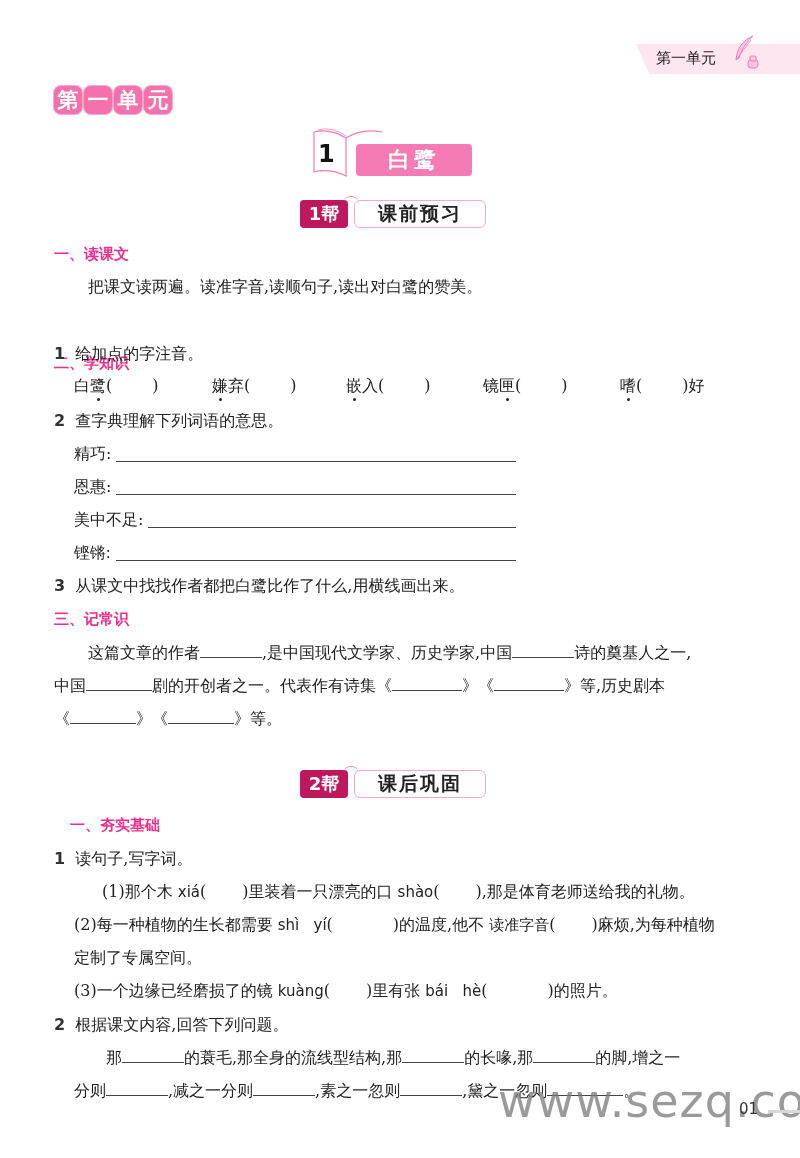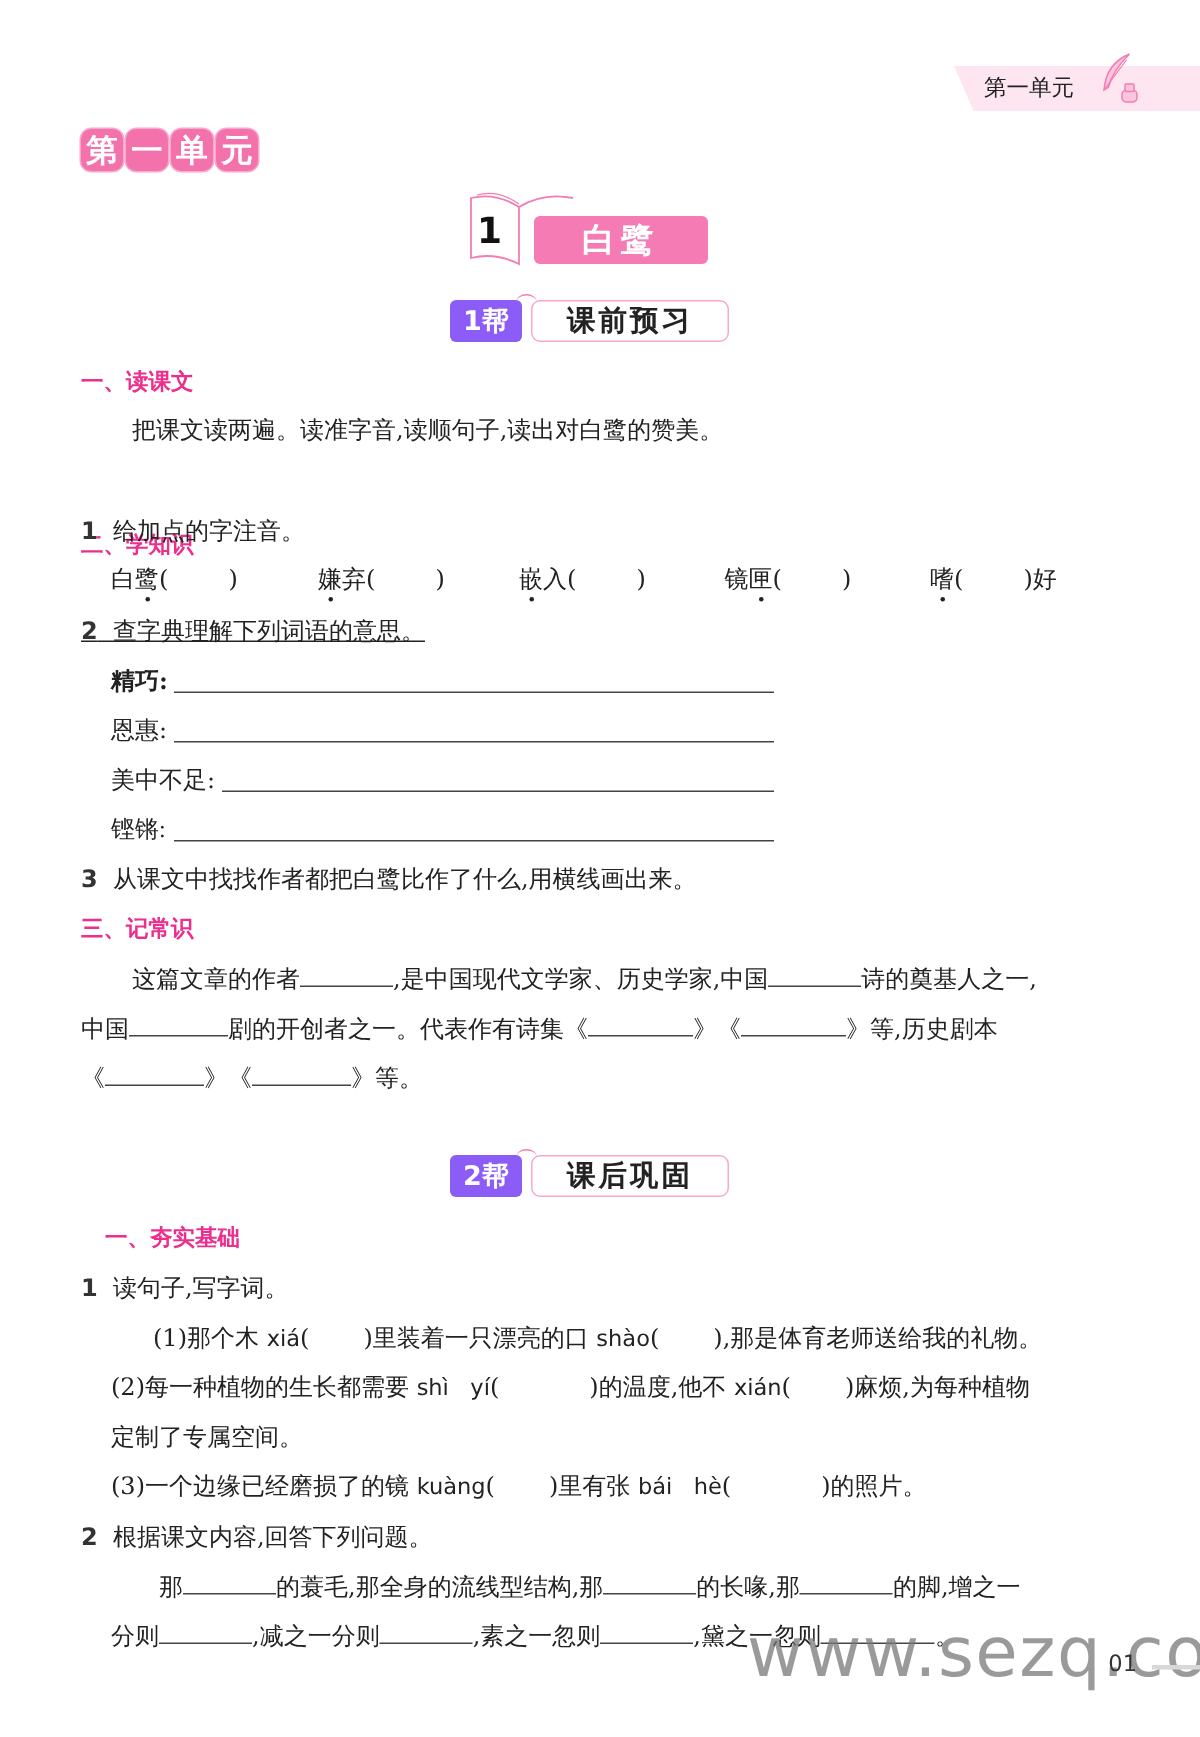--- a/index.html
+++ b/index.html
@@ -21,21 +21,21 @@
                      color: #fff; font-size: 21px; font-weight: bold; box-shadow: 0 0 0 1px #f9a8cc; }
 
   
   .lesson-book { left: 312px; top: 128px; width: 72px; height: 50px; }
   .lesson-num { left: 318px; top: 140px; font-size: 24px; font-weight: bold; color: #111; }
   .lesson-name { left: 356px; top: 144px; width: 116px; height: 32px; background: #f47bb3; border-radius: 4px;
                  color: #fff; font-size: 22px; font-weight: bold; display:flex; align-items:center; justify-content:center; letter-spacing: 4px; }
 
   
   .banner { height: 28px; }
-  .banner .tag { position: absolute; left: 0; top: 0; width: 48px; height: 28px; background: #8b5cf6; border-radius: 4px;
+  .banner .tag { position: absolute; left: 0; top: 0; width: 48px; height: 28px; background: #be185d; border-radius: 4px;
                  color: #fff; font-size: 18px; font-weight: bold; display:flex; align-items:center; justify-content:center; }
   .banner .box { position: absolute; left: 54px; top: 0; width: 130px; height: 26px; border: 1px solid #f9a8cc; border-radius: 6px;
                  font-size: 19px; font-weight: bold; display:flex; align-items:center; justify-content:center; color: #222; letter-spacing: 2px; }
   .banner .curl { position: absolute; left: 44px; top: -4px; width: 14px; height: 10px; border-top: 1.5px solid #f47bb3; border-radius: 50% 50% 0 0; }
 
   .heading { font-size: 15px; font-weight: bold; color: #ec2e8c; }
   .qnum { font-size: 16px; font-weight: bold; color: #333; }
   .txt { font-size: 16px; color: #222; white-space: nowrap; }
   .pinyin { font-family: "DejaVu Sans", "Liberation Sans", sans-serif; font-size: 15px; }
   .dot { position: relative; }
@@ -98,25 +98,25 @@
 <div class="abs txt" style="left:346px; top:376px;">
   <span class="dot">嵌</span>入(<span style="display:inline-block;width:40px;"></span>)
 </div>
 <div class="abs txt" style="left:483px; top:376px;">
   镜<span class="dot">匣</span>(<span style="display:inline-block;width:40px;"></span>)
 </div>
 <div class="abs txt" style="left:620px; top:376px;">
   <span class="dot">嗜</span>(<span style="display:inline-block;width:40px;"></span>)好
 </div>
 
-<div class="abs txt" style="left:54px; top:411px;text-decoration:underline;">
+<div class="abs txt" style="left:54px; top:411px;">
   <span class="qnum sans">2</span>&nbsp;
   <span>查字典理解下列词语的意思。</span>
 </div>
-<div class="abs txt" style="left:74px; top:444px;font-weight:bold;">精巧:</div>
+<div class="abs txt" style="left:74px; top:444px;">精巧:</div>
 <div class="fill-line" style="left:116px; top:461px; width:400px;"></div>
 <div class="abs txt" style="left:74px; top:477px;">恩惠:</div>
 <div class="fill-line" style="left:116px; top:494px; width:400px;"></div>
 <div class="abs txt" style="left:74px; top:510px;">美中不足:</div>
 <div class="fill-line" style="left:148px; top:527px; width:368px;"></div>
 <div class="abs txt" style="left:74px; top:543px;font-family:Liberation Serif, serif;">铿锵:</div>
 <div class="fill-line" style="left:116px; top:560px; width:400px;"></div>
 
 <div class="abs txt" style="left:54px; top:576px;">
   <span class="qnum sans">3</span>&nbsp;
@@ -142,21 +142,21 @@
 
 <div class="abs heading sans" style="left:70px; top:816px;">一、夯实基础</div>
 <div class="abs txt" style="left:54px; top:849px;">
   <span class="qnum sans">1</span>&nbsp;
   <span>读句子,写字词。</span>
 </div>
 <div class="abs txt" style="left:74px; top:882px;margin-left:28px;">
   <span>(1)那个木 </span><span class="pinyin">xiá</span><span>(</span><span style="display:inline-block;width:36px;"></span><span>)里装着一只漂亮的口 </span><span class="pinyin">shào</span><span>(</span><span style="display:inline-block;width:36px;"></span><span>),那是体育老师送给我的礼物。</span>
 </div>
 <div class="abs txt" style="left:74px; top:915px;">
-  <span>(2)每一种植物的生长都需要 </span><span class="pinyin" style="white-space:pre;">shì   yí</span><span>(</span><span style="display:inline-block;width:60px;"></span><span>)的温度,他不 </span><span class="pinyin">xián</span><span>(</span><span style="display:inline-block;width:36px;"></span><span>)麻烦,为每种植物</span>
+  <span>(2)每一种植物的生长都需要 </span><span class="pinyin" style="white-space:pre;">shì   yí</span><span>(</span><span style="display:inline-block;width:60px;"></span><span>)的温度,他不 </span><span class="pinyin">读准字音</span><span>(</span><span style="display:inline-block;width:36px;"></span><span>)麻烦,为每种植物</span>
 </div>
 <div class="abs txt" style="left:74px; top:948px;">定制了专属空间。</div>
 <div class="abs txt" style="left:74px; top:981px;">
   <span>(3)一个边缘已经磨损了的镜 </span><span class="pinyin">kuàng</span><span>(</span><span style="display:inline-block;width:36px;"></span><span>)里有张 </span><span class="pinyin" style="white-space:pre;">bái   hè</span><span>(</span><span style="display:inline-block;width:60px;"></span><span>)的照片。</span>
 </div>
 
 <div class="abs txt" style="left:54px; top:1015px;">
   <span class="qnum sans">2</span>&nbsp;
   <span>根据课文内容,回答下列问题。</span>
 </div>

